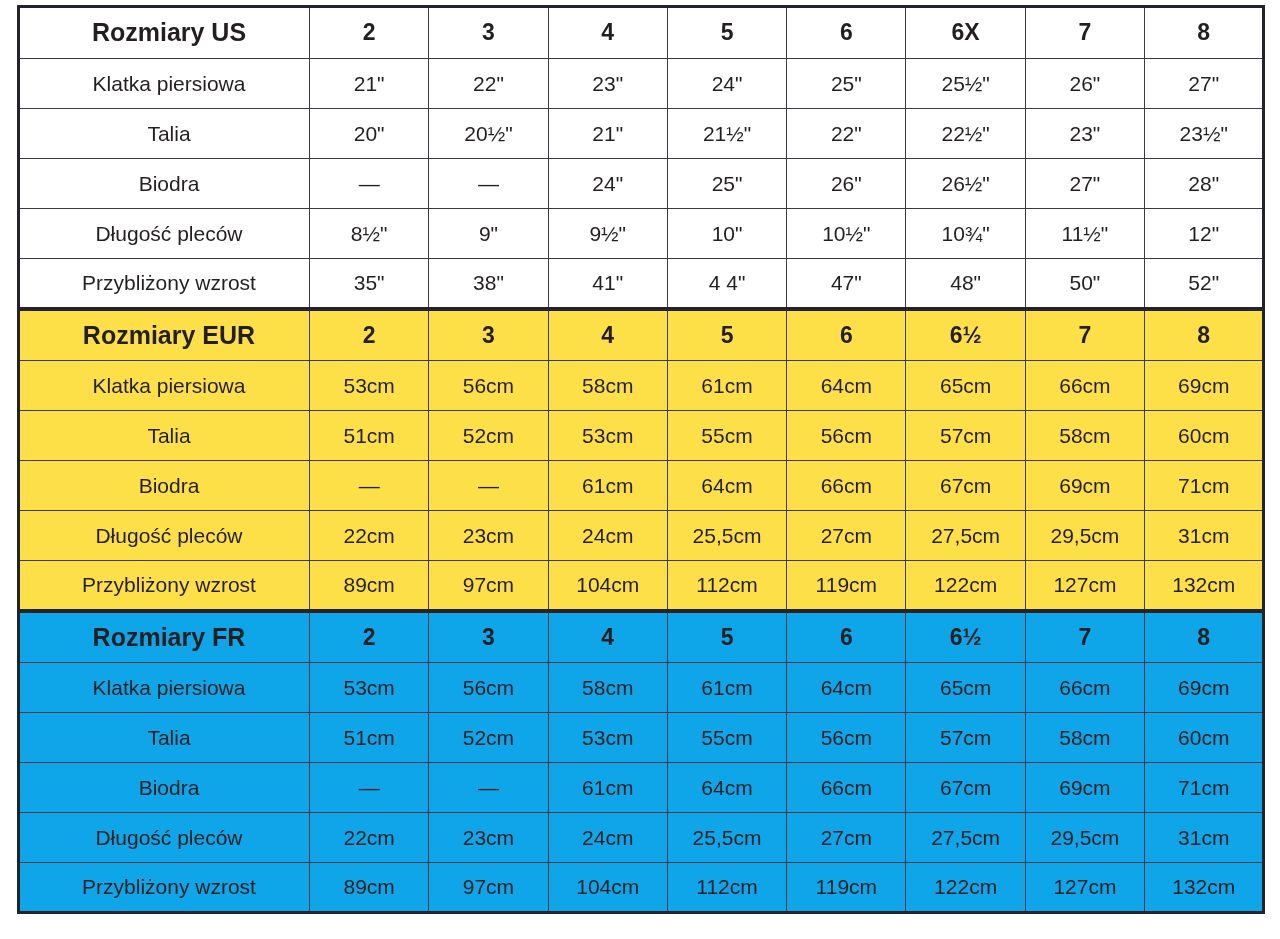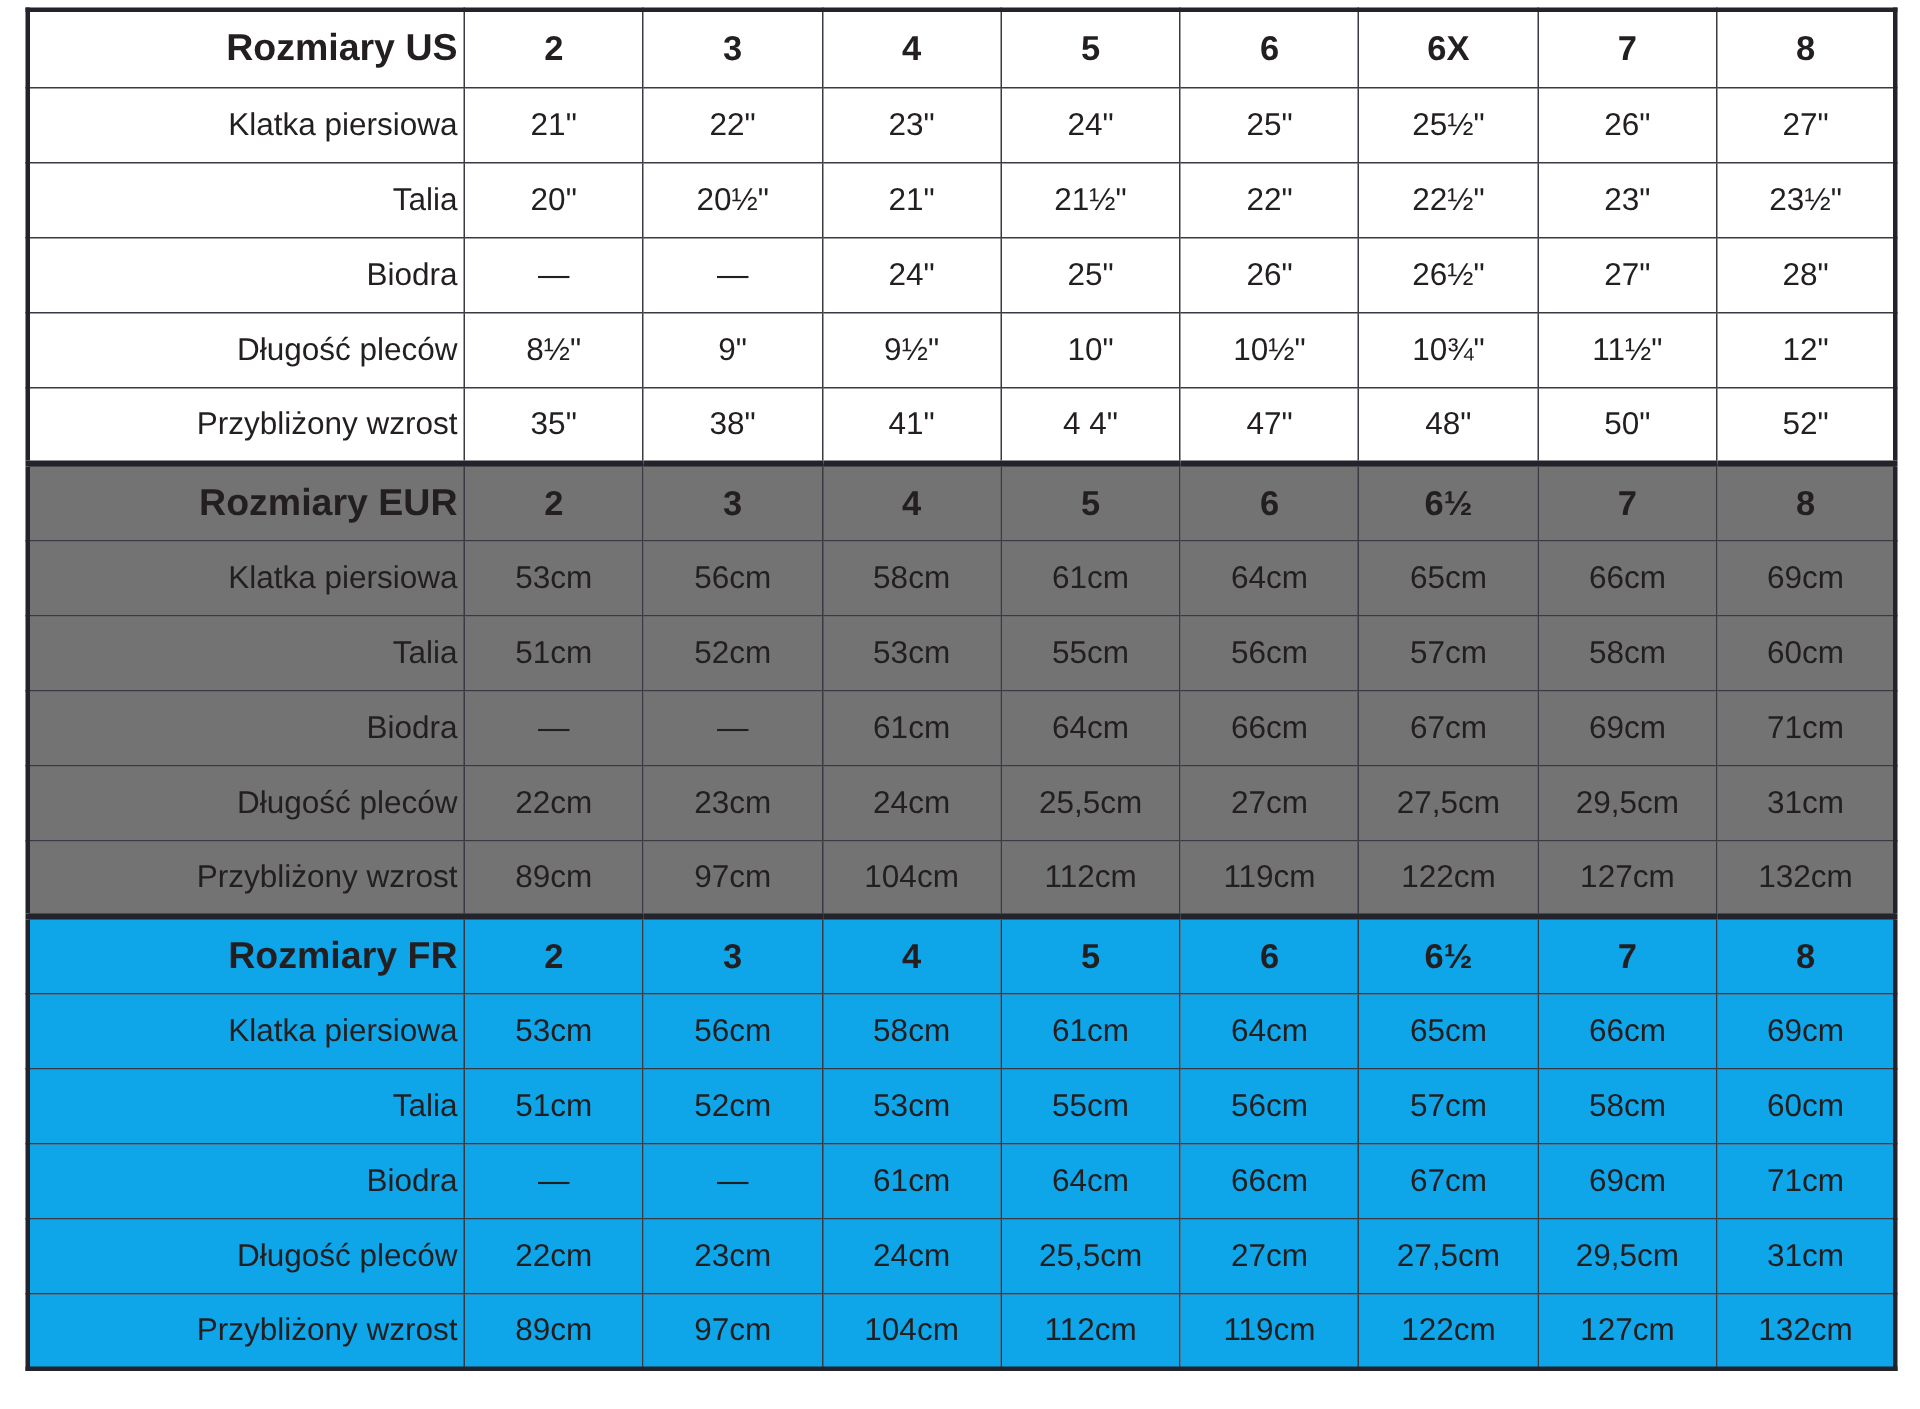--- a/index.html
+++ b/index.html
@@ -37,21 +37,21 @@
     vertical-align: middle;
     color: #231f20;
     font-size: 21px;
     height: 50px;
     padding: 0 4px;
     box-sizing: border-box;
     line-height: 1.1;
   }
 
   table.size-table td.label {
-    text-align: right;
+    text-align: center;
     padding-left: 13px;
     font-size: 21px;
   }
 
   
   tr.section-head td {
     font-weight: bold;
     font-size: 23px;
     height: 52px;
   }
@@ -67,21 +67,21 @@
     border: 3px solid #23232b;
   }
 
   
   tbody.section + tbody.section tr.section-head td {
     border-top: 4px solid #23232b;
   }
 
   
   tbody.sec-us td { background: #ffffff; }
-  tbody.sec-eur td { background: #737373; }
+  tbody.sec-eur td { background: #fde047; }
   tbody.sec-fr td { background: #0ea5e9; }
 </style>
 </head>
 <body>
 
 <div id="chart-wrap">
   <table class="size-table">
     <colgroup>
       <col class="label-col">
       <col class="data-col">

